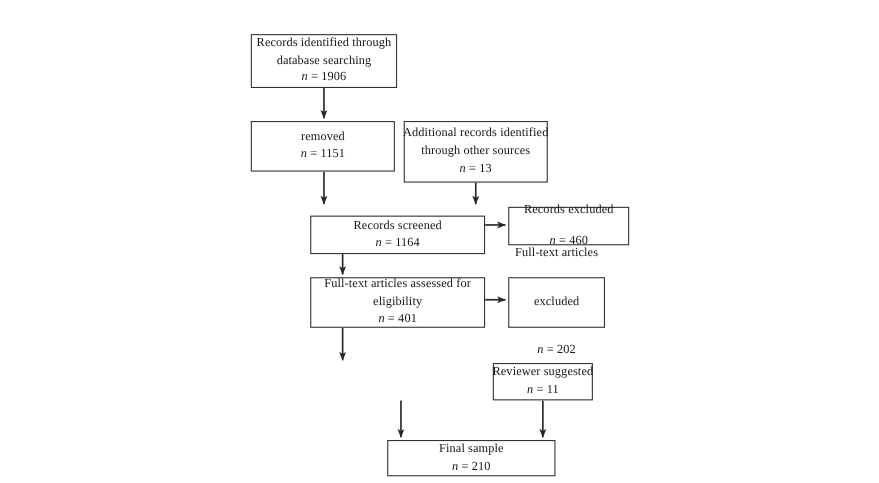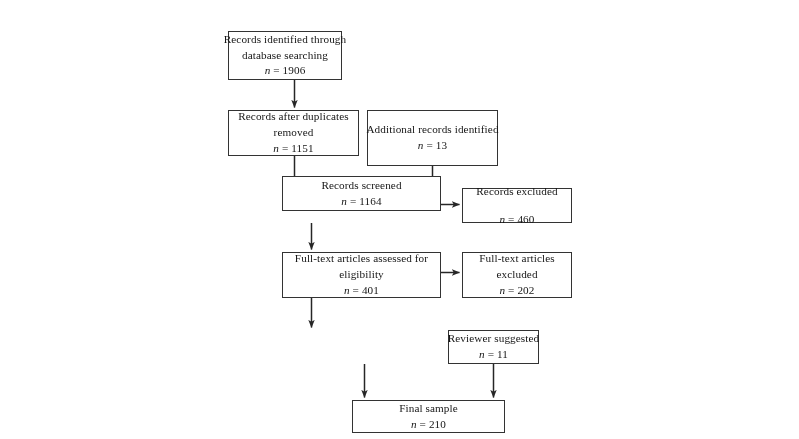--- a/index.html
+++ b/index.html
@@ -46,27 +46,27 @@
     white-space: nowrap;
   }
   .node .count {
     display: block;
     white-space: nowrap;
   }
   .nvar {
     font-style: italic;
   }
   
-  #node-identified      { left: 228px; top: 31px;  width: 114px; height: 49px; }
+  #node-identified      { left: 228px; top: 31px;  width: 133px; height: 49px; }
   #node-duplicates      { left: 228px; top: 110px; width: 131px; height: 46px; }
   #node-additional      { left: 367px; top: 110px; width: 131px; height: 56px; }
-  #node-screened        { left: 282px; top: 176px; width: 159px; height: 35px; text-align: center; }
+  #node-screened        { left: 282px; top: 196px; width: 159px; height: 35px; text-align: center; }
   #node-rec-excluded    { left: 462px; top: 188px; width: 110px; height: 35px; gap: 12px; }
   #node-fulltext        { left: 282px; top: 252px; width: 159px; height: 46px; }
-  #node-ft-excluded     { left: 462px; top: 252px; width: 110px; height: 46px; }
+  #node-ft-excluded     { left: 462px; top: 252px; width: 88px; height: 46px; gap: 28px; }
   #node-studies         { left: 288px; top: 330px; width: 153px; height: 34px; }
   #node-reviewer        { left: 448px; top: 330px; width: 91px;  height: 34px; text-align: center; }
   #node-final           { left: 352px; top: 400px; width: 153px; height: 33px; justify-content: center; }
 </style>
 </head>
 <body>
 
 <div id="canvas">
 
   <svg id="flow-svg" viewBox="0 0 799 439" xmlns="http://www.w3.org/2000/svg">
@@ -97,27 +97,27 @@
     </g>
   </svg>
 
   <div class="node" id="node-identified">
     <span class="line">Records identified through</span>
     <span class="line">database searching</span>
     <span class="count"><span class="nvar">n</span>&nbsp;<span>=</span>&nbsp;<span>1906</span></span>
   </div>
 
   <div class="node" id="node-duplicates">
-    <span class="line">Records after duplicates</span>
     <span class="line">removed</span>
     <span class="count"><span class="nvar">n</span>&nbsp;<span>=</span>&nbsp;<span>1151</span></span>
   </div>
 
   <div class="node" id="node-additional">
     <span class="line">Additional records identified</span>
+    <span class="line">through other sources</span>
     <span class="count"><span class="nvar">n</span>&nbsp;<span>=</span>&nbsp;<span>13</span></span>
   </div>
 
   <div class="node" id="node-screened">
     <span class="line">Records screened</span>
     <span class="count"><span class="nvar">n</span>&nbsp;<span>=</span>&nbsp;<span>1164</span></span>
   </div>
 
   <div class="node" id="node-rec-excluded">
     <span class="line">Records excluded</span>

